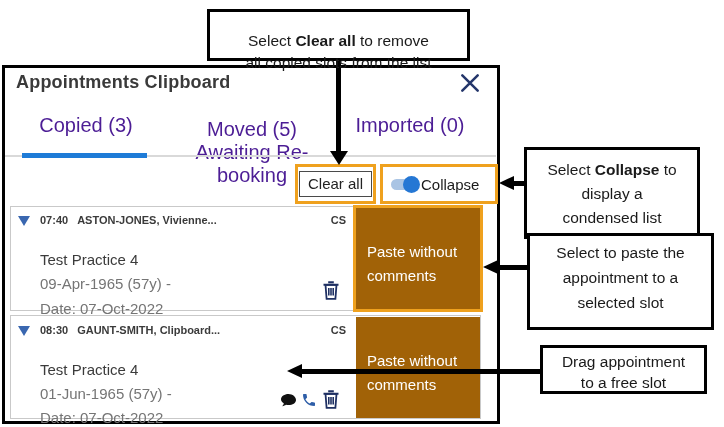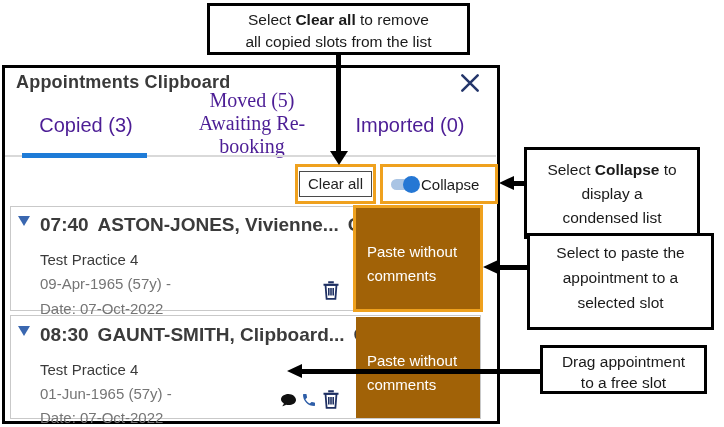--- a/index.html
+++ b/index.html
@@ -9,21 +9,21 @@
   
   .panel { position:absolute; left:2px; top:65px; width:498px; height:359px;
            border:3px solid #000; background:#fff; }
   .panel-title { position:absolute; left:16px; top:72px; font-size:18px; font-weight:700;
                  color:#3A3A3A; letter-spacing:.2px; }
   .close-btn { position:absolute; left:459px; top:72px; width:24px; height:24px; cursor:pointer; }
 
   
   .tab { position:absolute; font-size:20px; color:#4c1d95; text-align:center; cursor:pointer; }
   .tab-copied   { left:26px;  top:114px; width:120px; }
-  .tab-moved    { left:168px; top:89px; width:168px; line-height:23px;font-family:Liberation Serif, serif; }
+  .tab-moved    { left:168px; top:118px; width:168px; line-height:23px; }
   .tab-imported { left:350px; top:114px; width:120px; }
   .tab-divider  { position:absolute; left:5px;  top:155px; width:491px; height:2px; background:#D9D9D9; }
   .tab-underline{ position:absolute; left:22px; top:153px; width:125px; height:5px; background:#1E7BD7; }
 
   
   .hl-box { position:absolute; border:3px solid #EFA11E; background:#fff; }
   .clear-all-hl { left:295px; top:164px; width:81px; height:40px;
                   display:flex; align-items:center; justify-content:center; }
   .clear-all-btn { border:1px solid #4a4a4a; padding:3px 8px 4px; font-size:15px; color:#222;
                    background:#fff; cursor:pointer; white-space:nowrap; }
@@ -36,38 +36,38 @@
   .collapse-label { font-size:15px; color:#1a1a1a; }
 
   
   .card { position:absolute; left:10px; width:471px; border:1px solid #C9C9C9; background:#fff; }
   .card1 { top:206px; height:105px; }
   .card2 { top:315px; height:104px; }
   .tri { position:absolute; left:18px; width:0; height:0;
          border-left:6px solid transparent; border-right:6px solid transparent;
          border-top:10px solid #3A67B0; cursor:pointer; }
   .line1 { position:absolute; left:40px; width:306px; display:flex; gap:9px;
-           font-size:19px; font-weight:700; color:#3B3B3B; white-space:nowrap; }
+           font-size:11px; font-weight:700; color:#3B3B3B; white-space:nowrap; }
   .line1 .tag { margin-left:auto; }
   .rowtext { position:absolute; left:40px; font-size:15px; white-space:nowrap;margin-top:12px; }
   .dark { color:#3B3B3B; } .muted { color:#757575; }
   .icon { position:absolute; }
 
   
   .paste-ring { position:absolute; left:353px; top:205px; width:130px; height:107px;
                 border:3px solid #EFA11E; }
   .paste-btn { background:#a16207; color:#fff; font-size:15px; line-height:24px;
                padding:32px 0 0 11px; cursor:pointer; }
   .paste-btn-1 { width:124px; height:101px; }
   .paste-btn-2 { position:absolute; left:356px; top:317px; width:124px; height:101px; }
 
   
   .callout { position:absolute; border:3px solid #000; background:#fff; color:#1a1a1a;
              font-size:15.5px; text-align:center; z-index:5; }
-  .c-top      { left:207px; top:3px;   width:263px; height:52px; line-height:22px; padding-top:3px; }
+  .c-top      { left:207px; top:9px;   width:263px; height:52px; line-height:22px; padding-top:18px; }
   .c-collapse { left:524px; top:147px; width:176px; height:92px; line-height:24px; padding-top:8px; }
   .c-paste    { left:527px; top:233px; width:187px; height:97px; line-height:25px; padding-top:4px; }
   .c-drag     { left:540px; top:345px; width:167px; height:49px; line-height:21px; padding-top:3px; }
 
   
   .arr { position:absolute; background:#000; z-index:4; }
   .head { position:absolute; width:0; height:0; z-index:4; }
   .a1-stem { left:336px; top:55px; width:5px; height:96px; }
   .a1-head { left:330px; top:151px; border-left:9px solid transparent;
              border-right:9px solid transparent; border-top:14px solid #000; }

